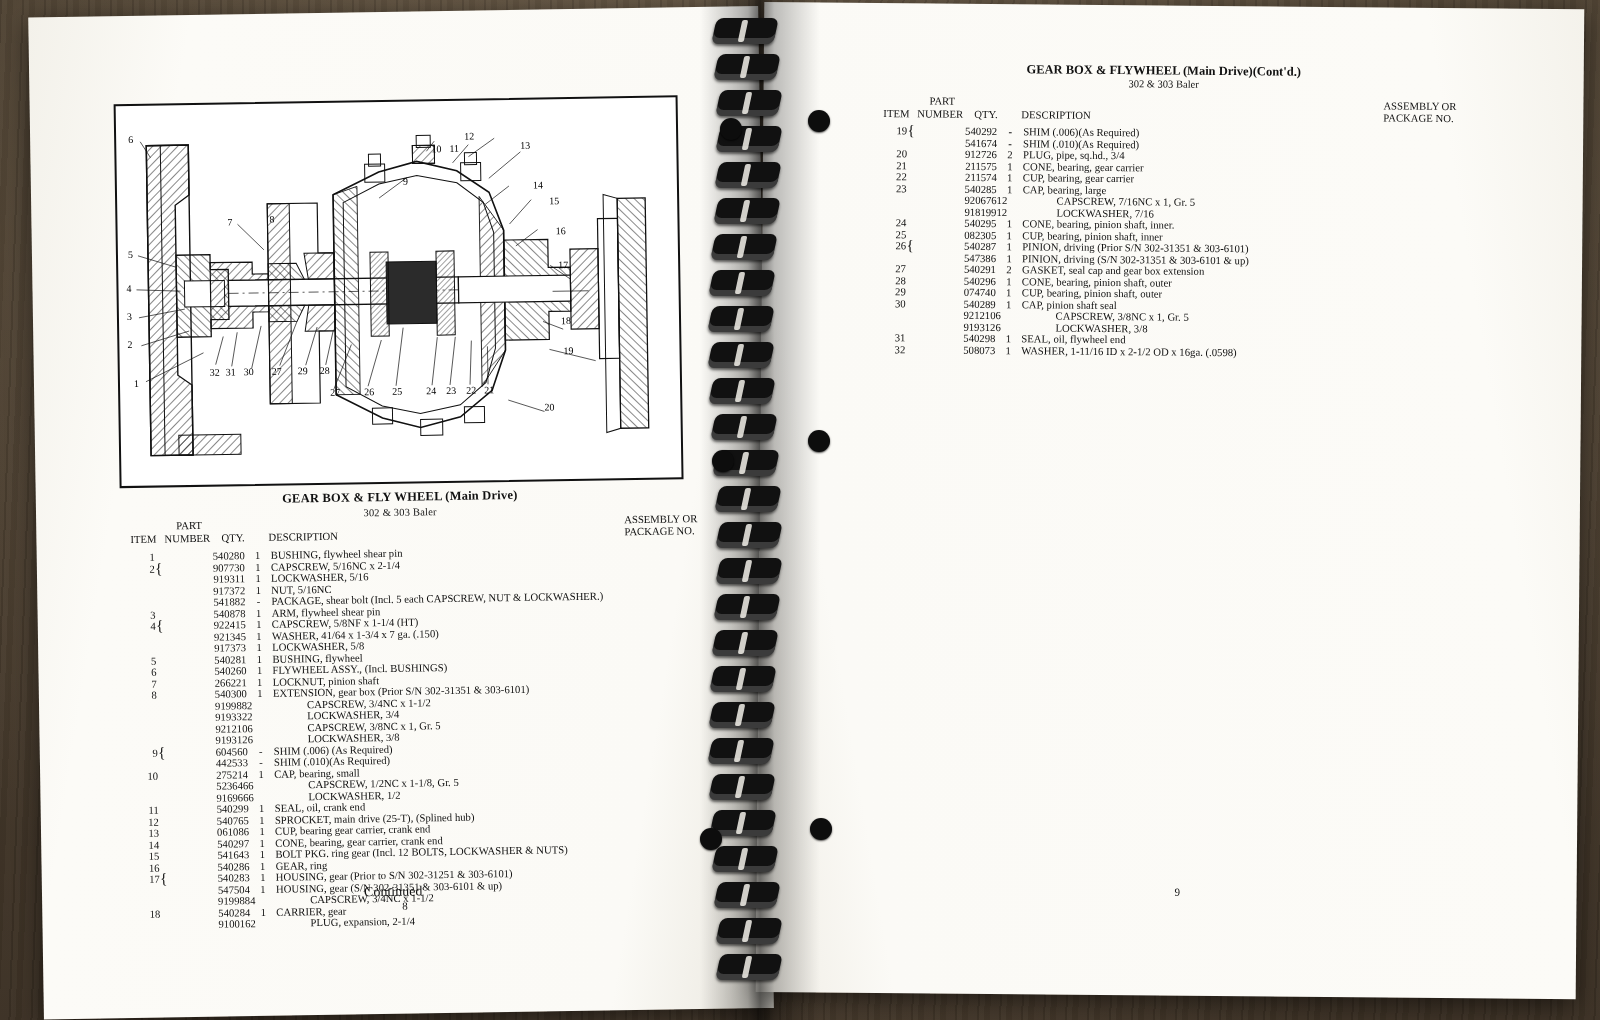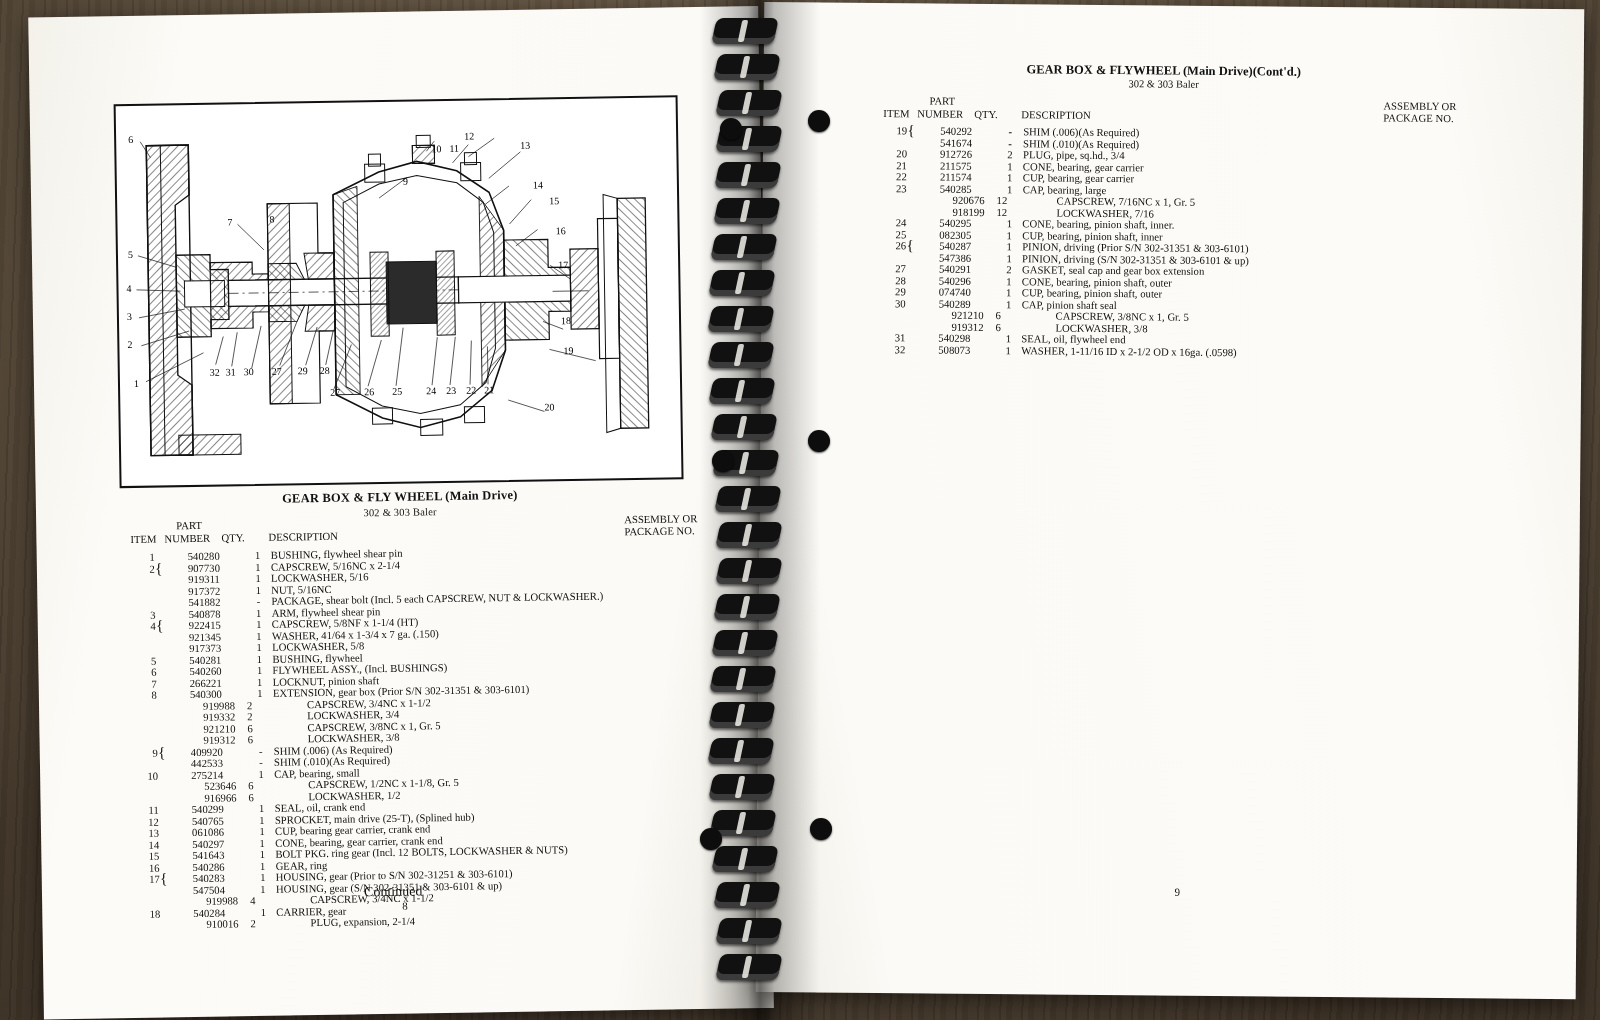--- a/index.html
+++ b/index.html
@@ -91,21 +91,21 @@
   .fig-caption .sub{font-weight:normal;font-size:10.5px;}
 
   
   .list-wrap{position:absolute;font-size:10.7px;line-height:11.6px;}
   .hdr{position:absolute;font-size:10.7px;line-height:11.6px;font-weight:normal;}
 
   table.parts{border-collapse:collapse;font-size:10.7px;}
   table.parts td{padding:0 0 0 0;vertical-align:top;white-space:nowrap;line-height:11.5px;}
   td.item{width:26px;text-align:right;padding-right:6px;}
   td.brace{width:8px;text-align:center;font-size:15px;line-height:11.5px;}
-  td.num{width:56px;text-align:center;}
+  td.num{width:56px;text-align:right;}
   td.qty{width:26px;text-align:center;}
   td.desc{padding-left:10px;}
 
   .asmhdr{position:absolute;font-size:10.7px;line-height:12px;text-align:left;}
 
   .pagenum{position:absolute;font-size:11px;}
   .contd{position:absolute;font-size:14px;}
 
   .title-r{position:absolute;text-align:center;font-size:12.5px;font-weight:bold;}
   .title-r .sub{font-weight:normal;font-size:10.5px;display:block;}
@@ -400,21 +400,21 @@
               <tr>
                 <td class="item"></td>
                 <td class="brace"></td>
                 <td class="num" style="padding-left: 26px;">919312</td>
                 <td class="qty" style="text-align: left;">6</td>
                 <td class="desc" style="padding-left: 34px;">LOCKWASHER, 3/8</td>
               </tr>
               <tr>
                 <td class="item">9</td>
                 <td class="brace">{</td>
-                <td class="num">409920</td>
+                <td class="num">604560</td>
                 <td class="qty">-</td>
                 <td class="desc">SHIM (.006) (As Required)</td>
               </tr>
               <tr>
                 <td class="item"></td>
                 <td class="brace"></td>
                 <td class="num">442533</td>
                 <td class="qty">-</td>
                 <td class="desc">SHIM (.010)(As Required)</td>
               </tr>

